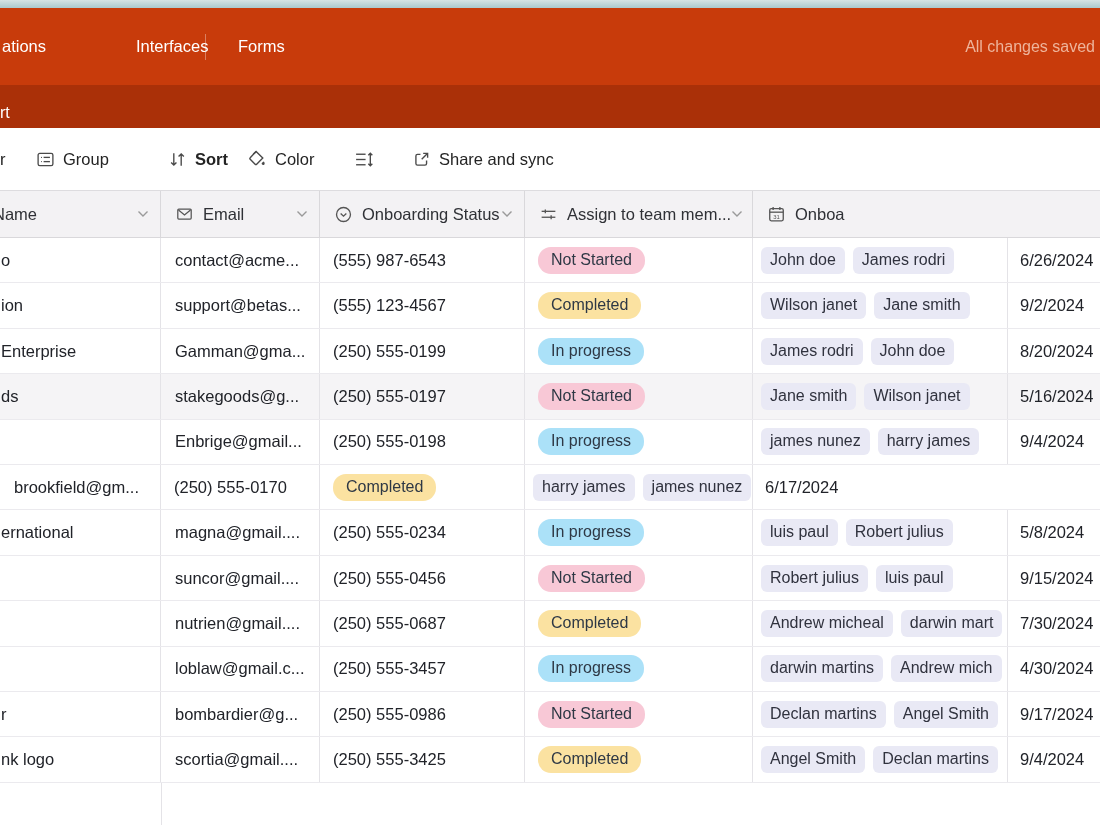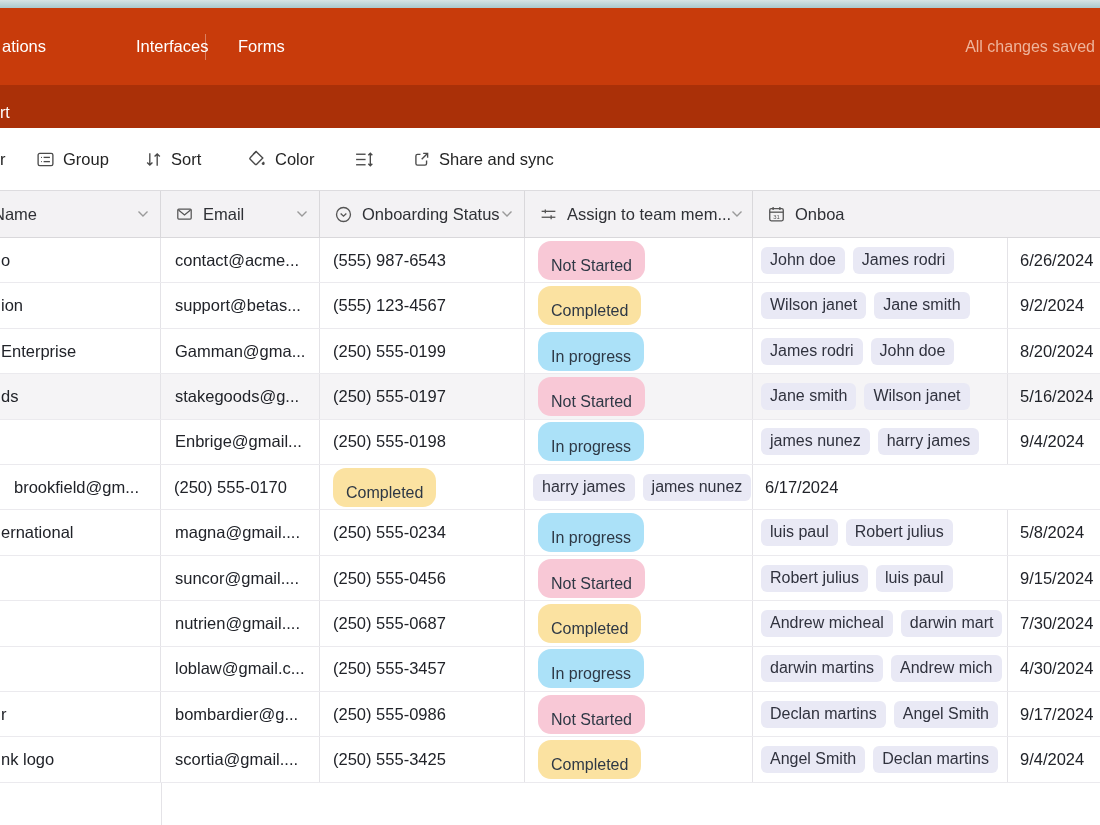--- a/index.html
+++ b/index.html
@@ -23,21 +23,21 @@
   .table-bar { position:absolute; left:0; top:85px; width:100%; height:56px; background:var(--accent-dark,#aa3008); }
   .table-tab-partial { position:absolute; left:0; top:0; height:100%; display:flex; align-items:center;
     color:#fff; font-size:16px; cursor:pointer; }
   
   .toolbar { position:absolute; left:0; top:128px; width:100%; height:62px; background:#fff; }
   .tb-item { position:absolute; top:0; height:100%; display:flex; align-items:center; gap:8px;
     font-size:16.5px; color:#242424; cursor:pointer; white-space:nowrap; }
   .tb-item svg { display:block; }
   .tb-filter-partial { left:0; }
   .tb-group { left:36px; }
-  .tb-sort { left:144px; }
+  .tb-sort { left:168px;font-weight:bold; }
   .tb-color { left:247px; }
   .tb-rowheight { left:354px; }
   .tb-share { left:412px; }
   
   .grid { position:absolute; left:0; top:190px; width:1100px; }
   .grid-header, .grid-row {
     display:grid; grid-template-columns:161px 159px 205px 228px 255px 92px;
   }
   .grid-header { height:48px; background:#f3f2f4; border-top:1px solid #dddcdf; border-bottom:1px solid #d9d8db; }
   .hcell { display:flex; align-items:center; overflow:hidden; border-right:1px solid #d9d8db;
@@ -50,21 +50,21 @@
   .grid-row { height:45.42px; border-bottom:1px solid #ebeaee; background:#fff; }
   .grid-row.alt { background:#f5f4f6; }
   .cell { display:flex; align-items:center; overflow:hidden; border-right:1px solid #e4e3e7;
     font-size:16.5px; white-space:nowrap; }
   .cell:last-child { border-right:none; }
   .c-name { padding-left:1px; color:#212329; }
   .c-email { padding-left:14px; }
   .email-link { color:#212329; cursor:pointer; }
   .c-phone { padding-left:13px; color:#212329; }
   .c-status { padding-left:13px; }
-  .badge { display:inline-block; padding:16px 13px 5px; border-radius:13px; color:#2e3845;
+  .badge { display:inline-block; padding:4px 13px 5px; border-radius:13px; color:#2e3845;
     font-size:16px; cursor:pointer; }
   .c-members { padding-left:8px; }
   .chip { display:inline-block; padding:4px 9px 5px; border-radius:6px; margin-right:8px;
     background:var(--chip,#e9e9f5); color:#30323e; font-size:16px; cursor:pointer; flex:0 0 auto; }
   .c-date { padding-left:12px; color:#212329; }
   .bottom-space { position:absolute; left:0; top:783px; width:1100px; height:42px; background:#fff; }
   .frozen-line { position:absolute; left:161px; top:0; width:1px; height:100%; background:#e4e3e7; }
 </style>
 </head>
 <body>

